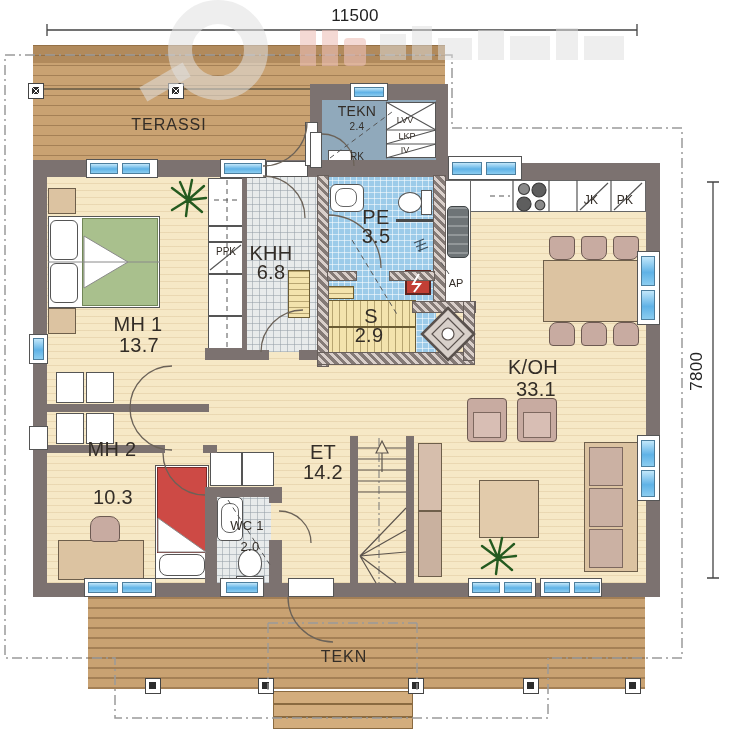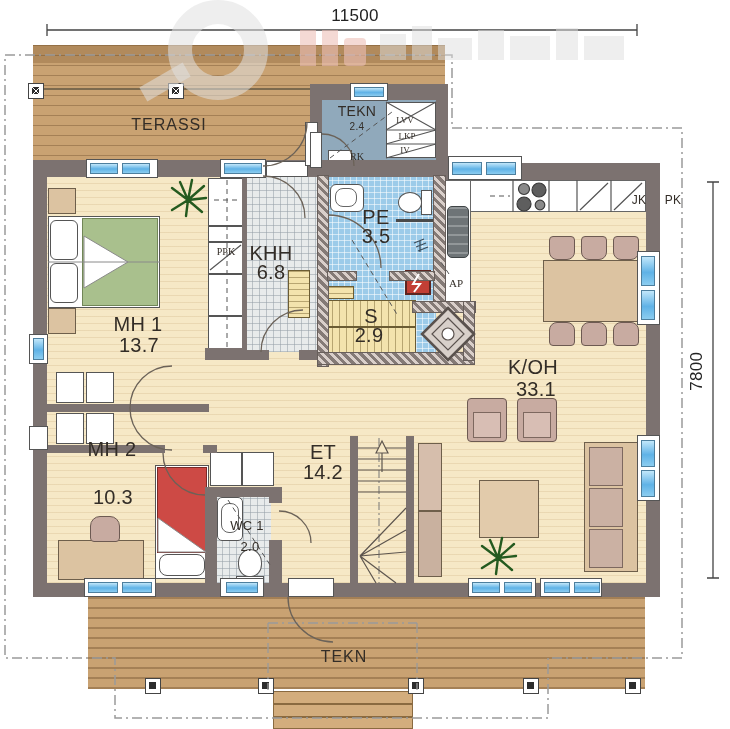--- a/index.html
+++ b/index.html
@@ -35,22 +35,22 @@
     background-image:repeating-linear-gradient(180deg,rgba(110,90,40,0.45) 0 1px,transparent 1px 6px);}
   .kiuas{background:#c23f35;border:2px solid #5d2520;box-sizing:border-box;}
   .appl-dark{background:#6e7477;border:1.5px solid #3f4446;border-radius:5px;box-sizing:border-box;
     background-image:repeating-linear-gradient(180deg,rgba(255,255,255,0.25) 0 2px,transparent 2px 9px);}
   .post{background:#fff;border:1.5px solid #444;box-sizing:border-box;}
   .post-core{background:#2c2c2c;}
   .step{background:#d3ad7d;border:1px solid #8a6a40;box-sizing:border-box;}
   
   .lbl{position:absolute;text-align:center;font-size:20px;line-height:1.1;color:#332d27;letter-spacing:0.3px;}
   .lbl.big{font-size:16px;letter-spacing:1px;}
-  .lbl.small{font-size:10px;letter-spacing:0;font-family:Liberation Serif, serif;}
-  .lbl.mid{font-size:12px;padding-left:48px;}
+  .lbl.small{font-size:10px;letter-spacing:0;}
+  .lbl.mid{font-size:12px;}
   .lbl.dim{font-size:17px;color:#222;}
   .rot{transform:rotate(-90deg);}
   svg.overlay{position:absolute;left:0;top:0;z-index:50;pointer-events:none;}
   .z1{z-index:1}.z2{z-index:2}.z3{z-index:3}.z4{z-index:4}.z6{z-index:60}
   .wm{position:absolute;z-index:70;pointer-events:none;}
 </style>
 </head>
 <body>
 
 <div class="canvas">

